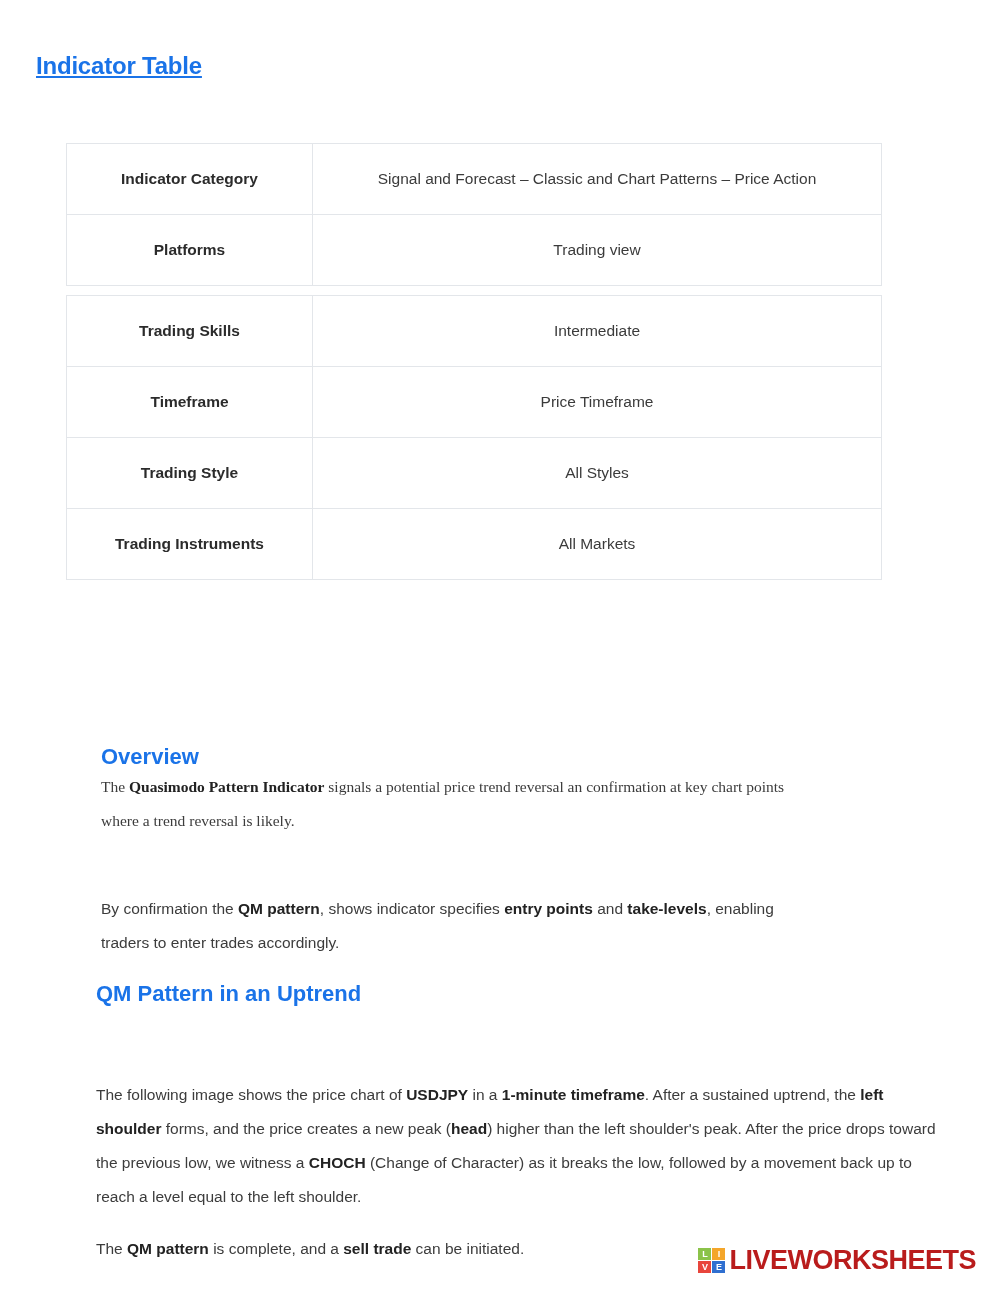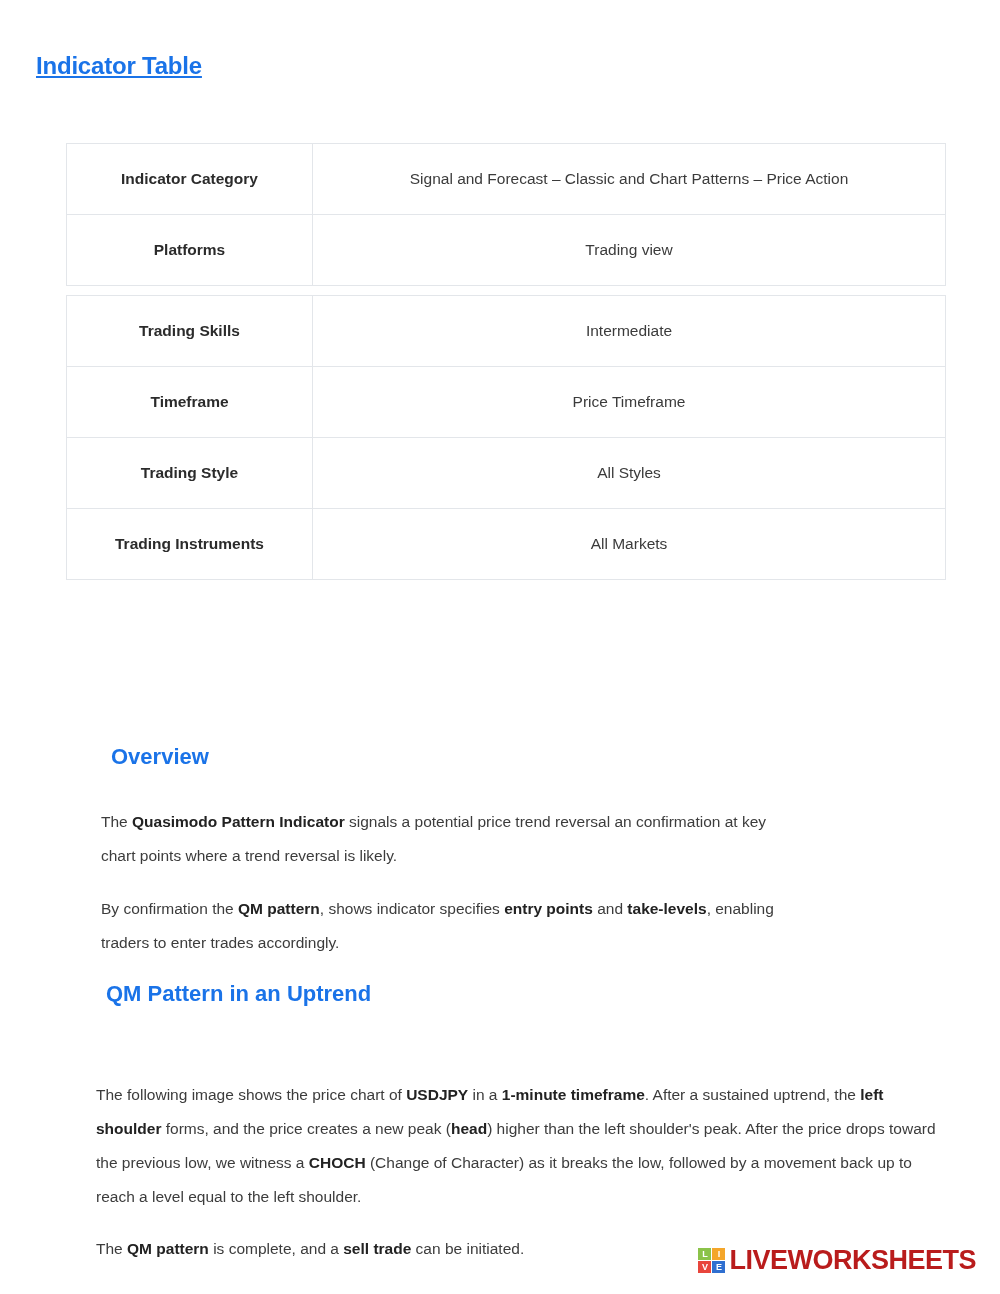--- a/index.html
+++ b/index.html
@@ -25,21 +25,21 @@
     font-weight: bold;
     color: #1a73e8;
     letter-spacing: -0.2px;
     text-decoration: underline;
   }
 
   .table-wrap {
     position: absolute;
     left: 66px;
     top: 143px;
-    width: 880px;
+    width: 816px;
   }
 
   table.indicator-table {
     border-collapse: collapse;
     width: 100%;
     table-layout: fixed;
   }
   table.indicator-table td {
     border: 1px solid #e3e6ea;
     height: 71px;
@@ -62,42 +62,41 @@
   tr.gap-row td {
     border: none;
     height: 10px;
     padding: 0;
   }
 
   .section-heading {
     position: absolute;
     font-weight: bold;
     color: #1a73e8;
-    margin-left: 10px;
   }
   .overview-heading {
     left: 101px;
     top: 744px;
     font-size: 22px;
   }
   .uptrend-heading {
     left: 96px;
     top: 981px;
     font-size: 22px;
   }
 
   .para {
     position: absolute;
     font-size: 15.5px;
     line-height: 34px;
     color: #3c3c3c;
   }
   .para b { color: #222222; font-weight: bold; }
 
-  .p1 { left: 101px; top: 805px; width: 700px; }
+  .p1 { left: 101px; top: 770px; width: 700px; font-family: Liberation Serif, serif; }
   .p2 { left: 101px; top: 892px; width: 700px; }
   .p3 { left: 96px; top: 1042px; width: 850px; margin-top: 36px; }
   .p4 { left: 96px; top: 1232px; width: 700px; }
 
   .logo {
     position: absolute;
     right: 24px;
     bottom: 18px;
     display: flex;
     align-items: center;

